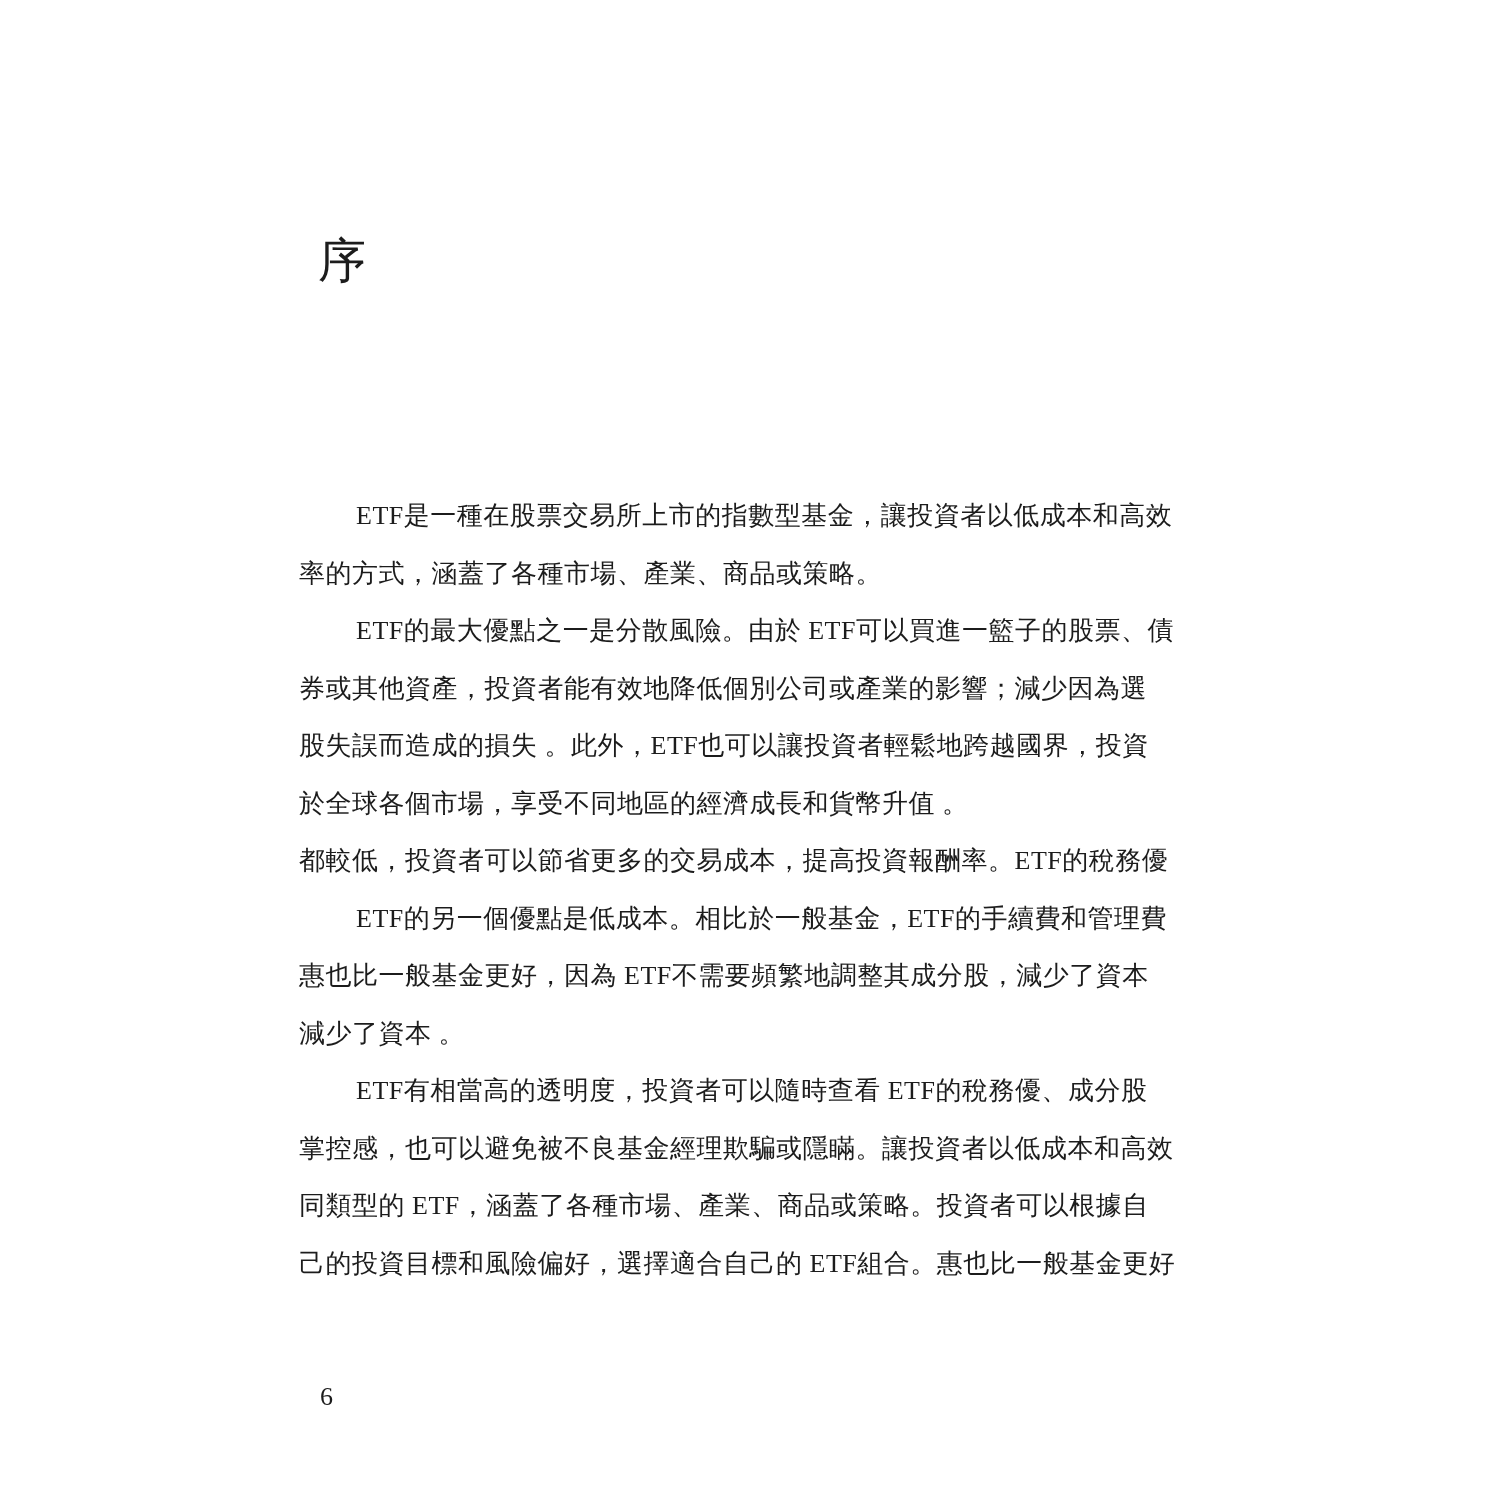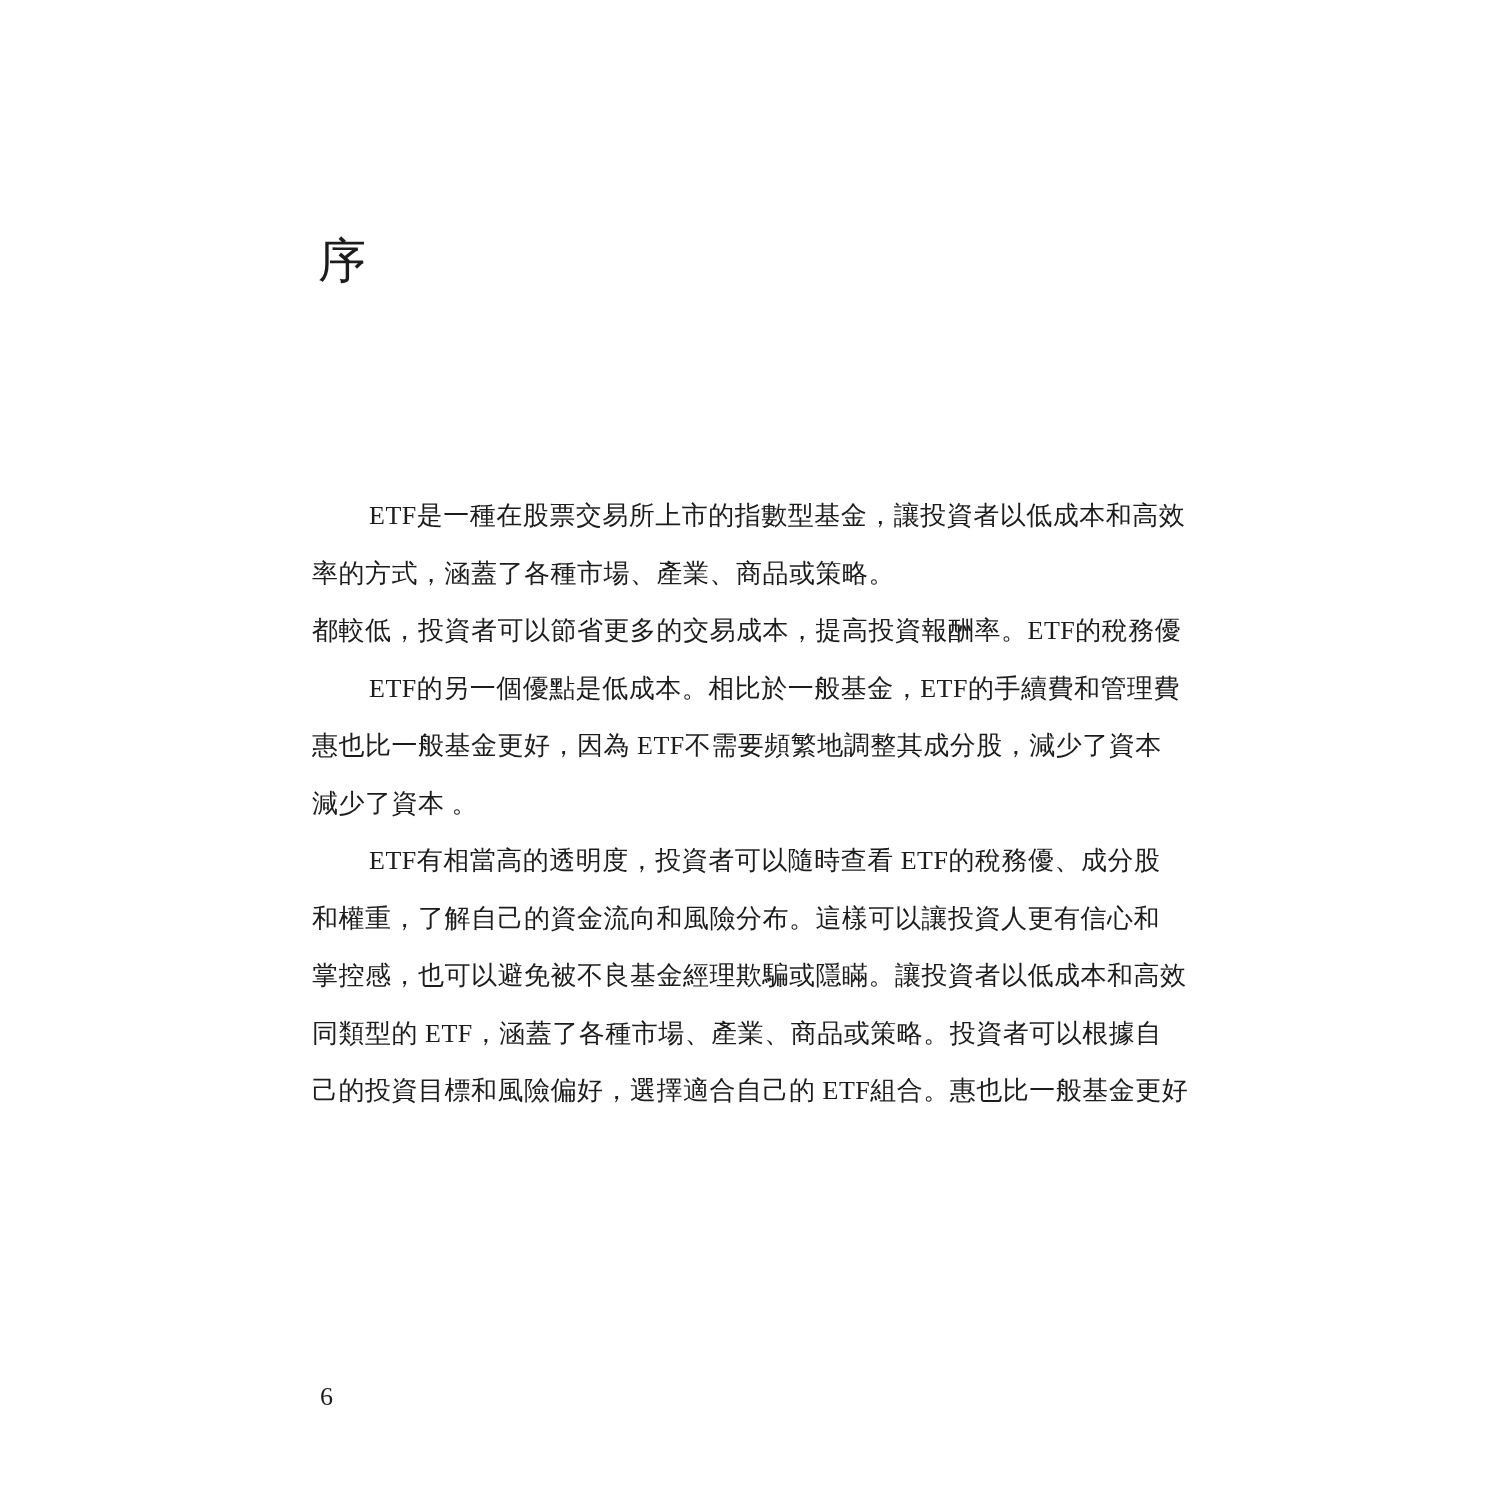--- a/index.html
+++ b/index.html
@@ -21,21 +21,21 @@
     left: 318px;
     top: 203px;
     font-size: 48px;
     line-height: 1.1;
     font-weight: 400;
     letter-spacing: 1px;
     white-space: pre;
   }
   .body-text {
     position: absolute;
-    left: 312px;
+    left: 299px;
     top: 487px;
     width: 872px;
   }
   .paragraph {
     margin: 0;
     padding: 0;
   }
   .line {
     height: 57.5px;
     line-height: 57.5px;
@@ -64,31 +64,36 @@
 
   <h1 class="chapter-title">序</h1>
 
   <div class="body-text">
 
     <div class="paragraph">
       <div class="line first-line">ETF是一種在股票交易所上市的指數型基金，讓投資者以低成本和高效</div>
       <div class="line">率的方式，涵蓋了各種市場、產業、商品或策略。</div>
     </div>
 
+    <div class="paragraph">
+      <div class="line first-line">ETF的最大優點之一是分散風險。由於 ETF可以買進一籃子的股票、債</div>
+      <div class="line">券或其他資產，投資者能有效地降低個別公司或產業的影響；減少因為選</div>
+      <div class="line">股失誤而造成的損失 。此外，ETF也可以讓投資者輕鬆地跨越國界，投資</div>
+      <div class="line">於全球各個市場，享受不同地區的經濟成長和貨幣升值 。</div>
+    </div>
 
     <div class="paragraph">
       <div class="line">都較低，投資者可以節省更多的交易成本，提高投資報酬率。ETF的稅務優</div>
       <div class="line first-line">ETF的另一個優點是低成本。相比於一般基金，ETF的手續費和管理費</div>
       <div class="line">惠也比一般基金更好，因為 ETF不需要頻繁地調整其成分股，減少了資本</div>
       <div class="line">減少了資本 。</div>
     </div>
 
     <div class="paragraph">
       <div class="line first-line">ETF有相當高的透明度，投資者可以隨時查看 ETF的稅務優、成分股</div>
-      <div class="line">和權重，了解自己的資金流向和風險分布。這樣可以讓投資人更有信心和</div>
       <div class="line">掌控感，也可以避免被不良基金經理欺騙或隱瞞。讓投資者以低成本和高效</div>
       <div class="line">同類型的 ETF，涵蓋了各種市場、產業、商品或策略。投資者可以根據自</div>
       <div class="line">己的投資目標和風險偏好，選擇適合自己的 ETF組合。惠也比一般基金更好</div>
     </div>
 
   </div>
 
   <div class="page-number">6</div>
 
 </div>

